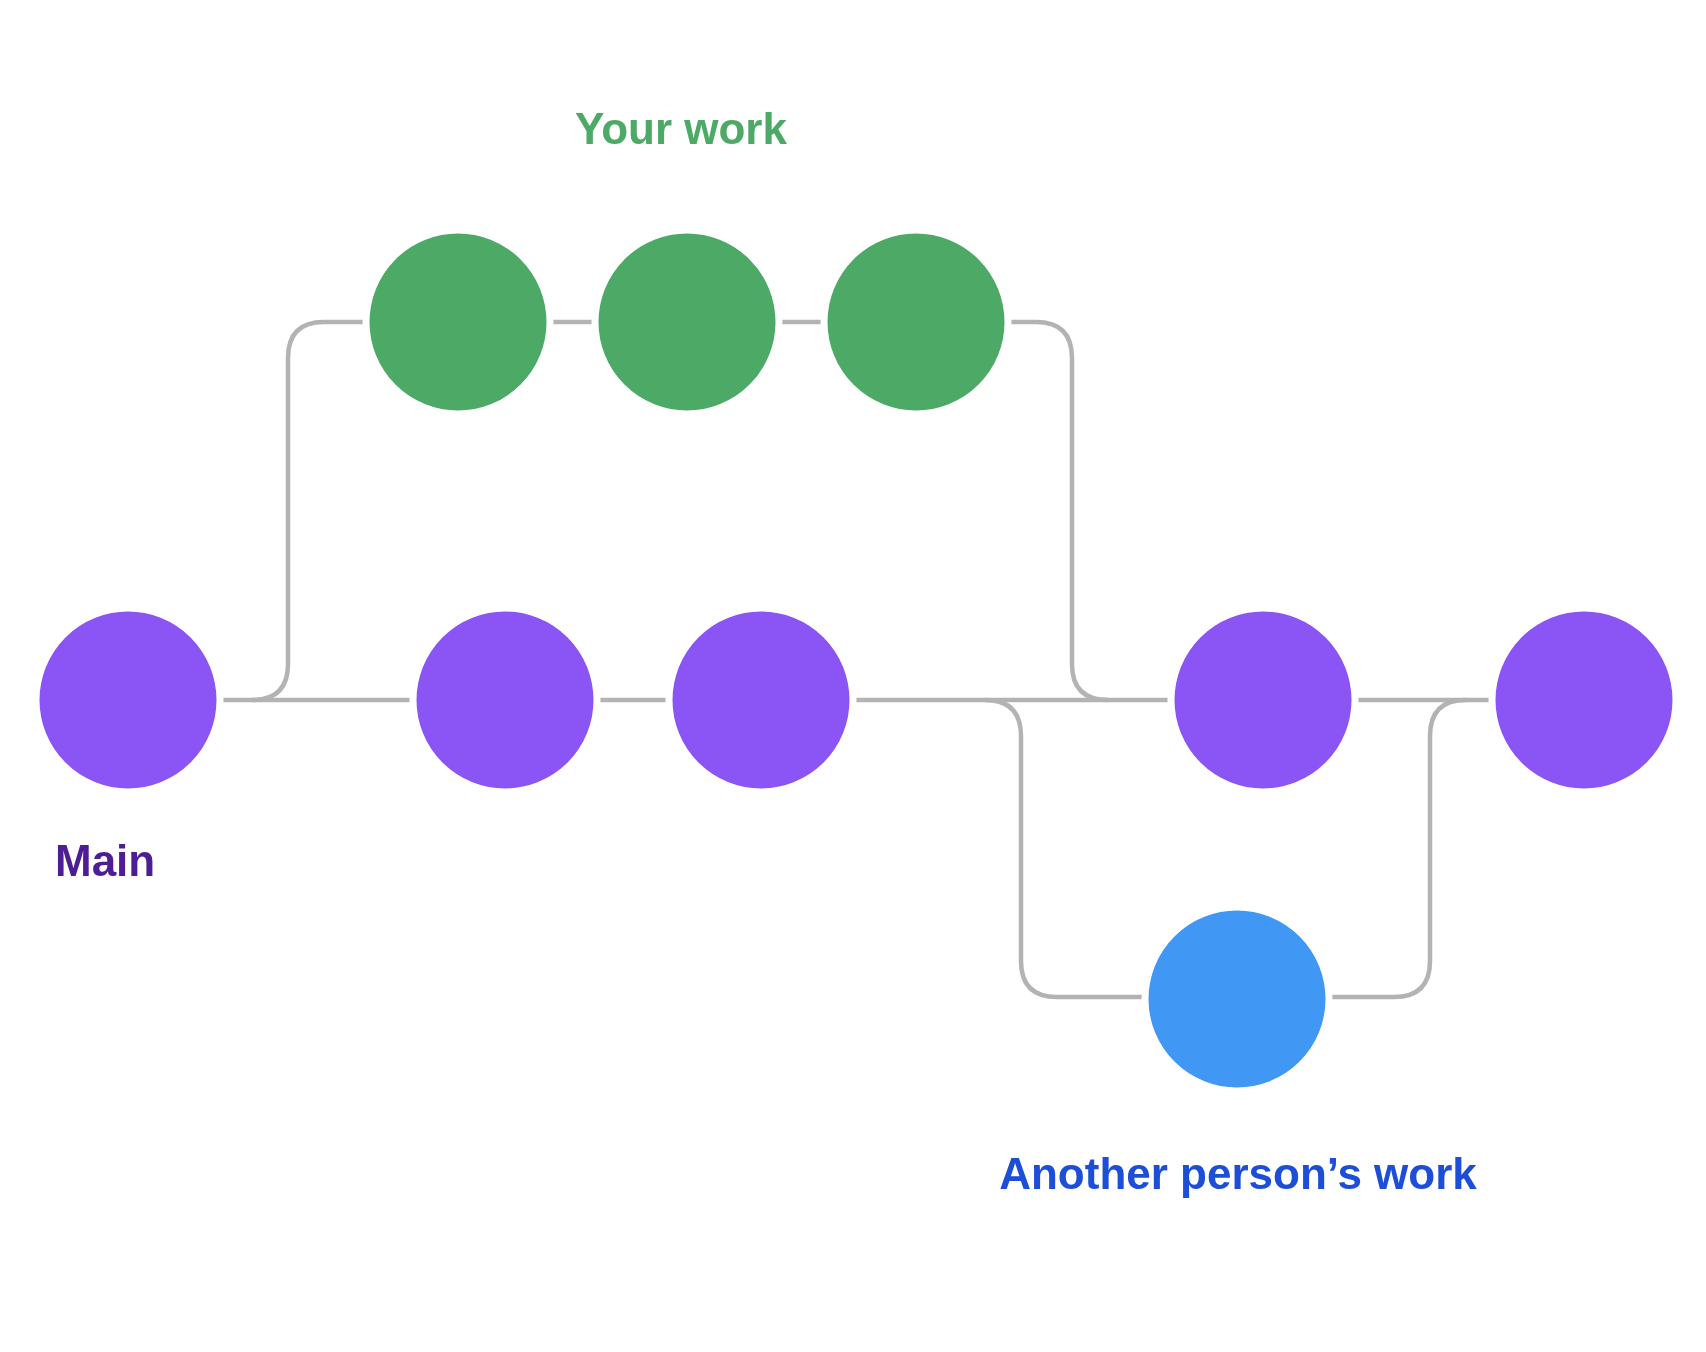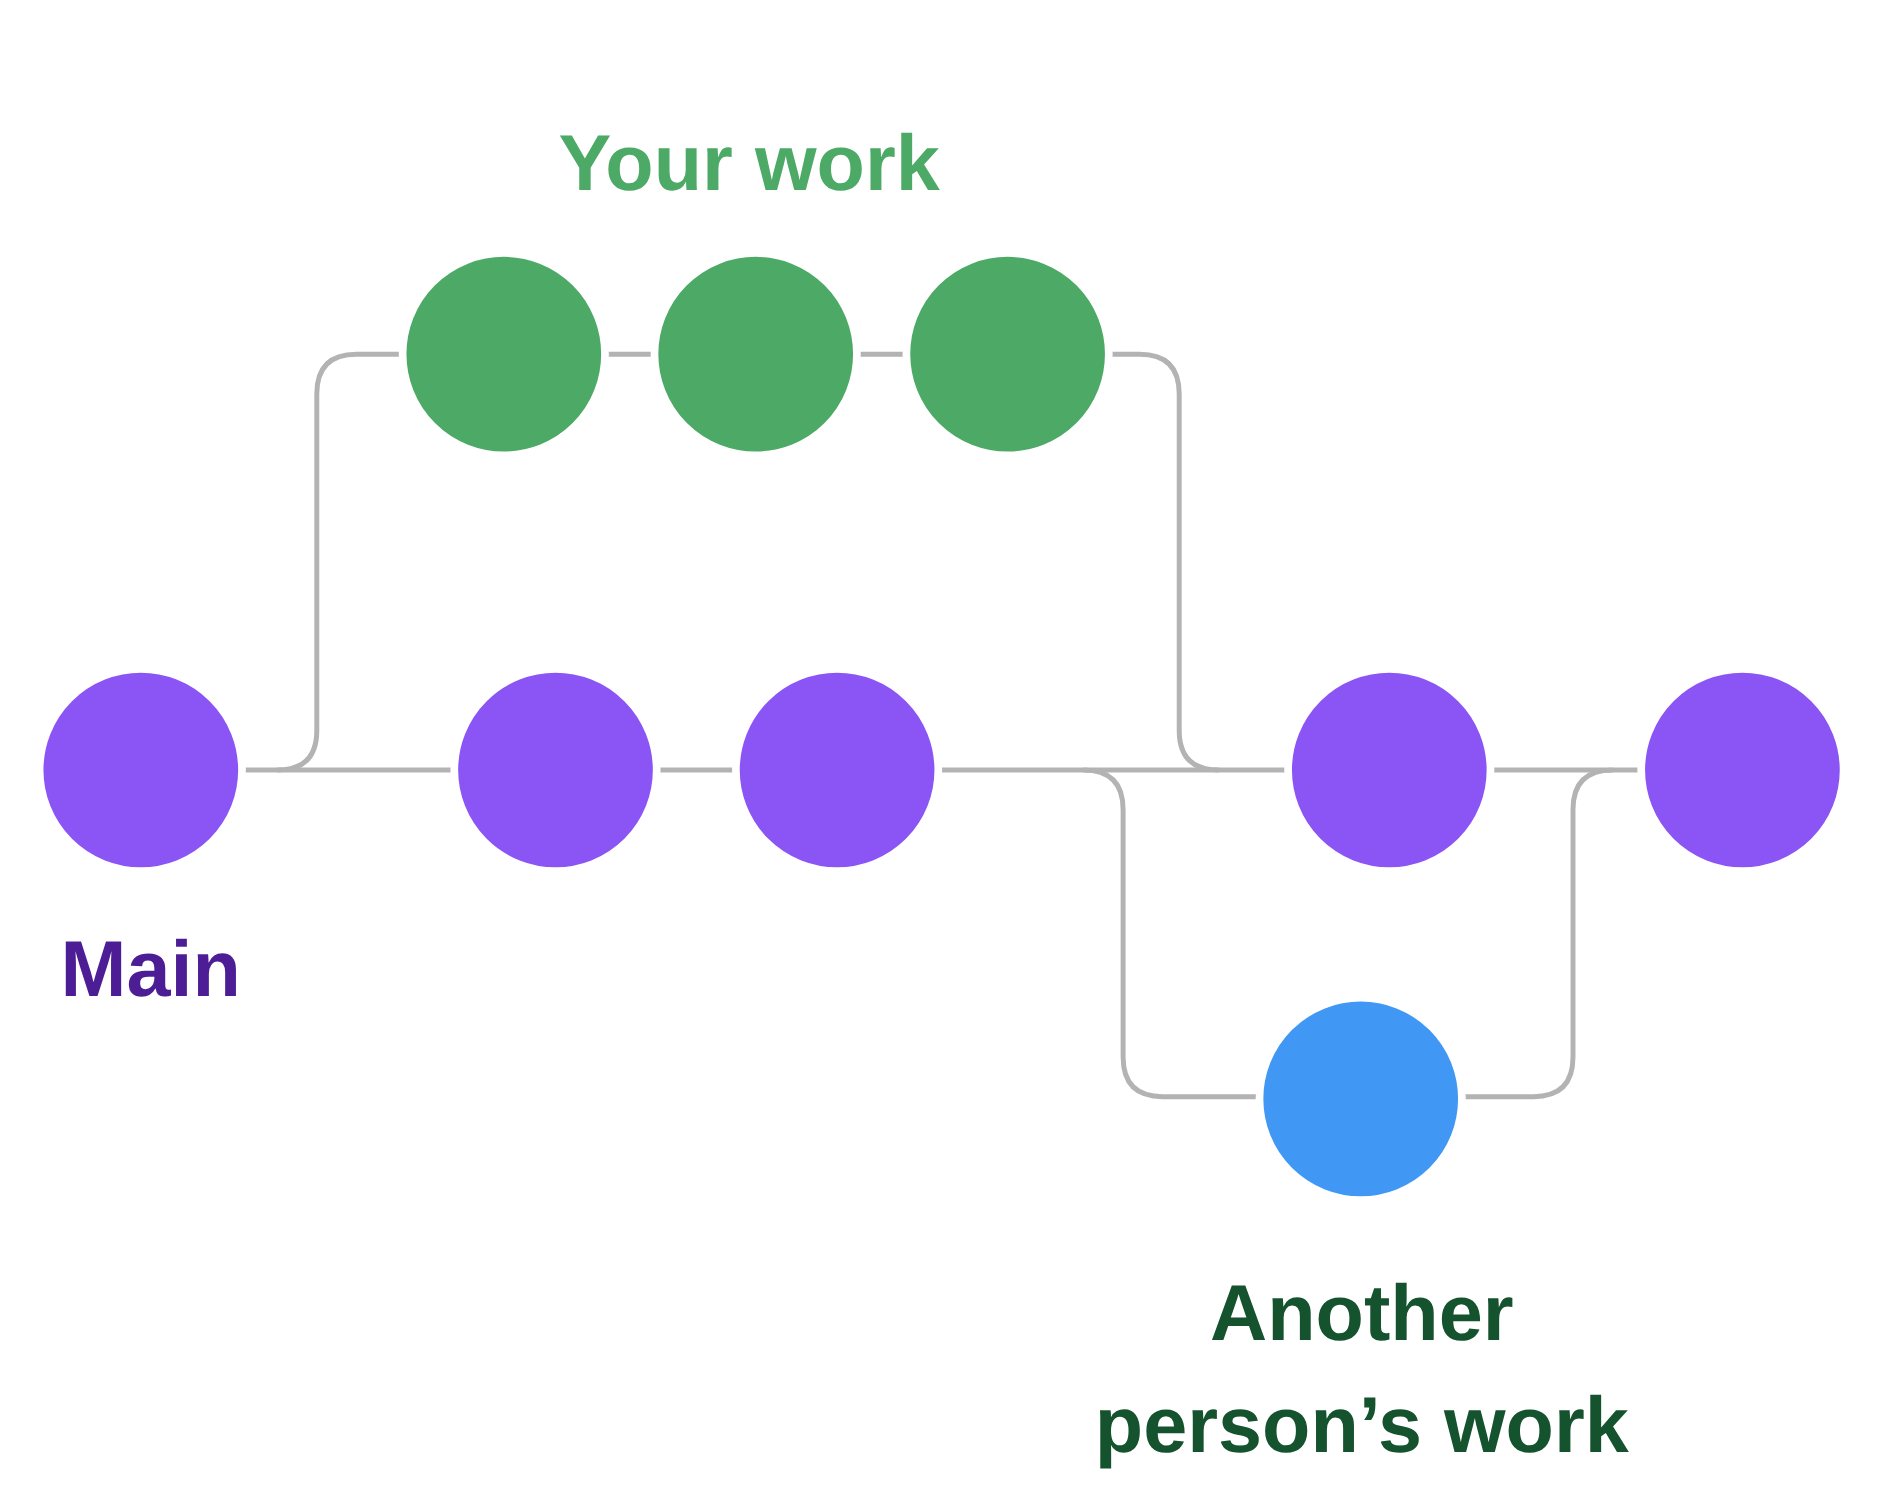--- a/index.html
+++ b/index.html
@@ -22,21 +22,21 @@
     position: absolute;
     left: 0;
     top: 0;
     width: 1706px;
     height: 1352px;
     display: block;
   }
   .label {
     position: absolute;
     font-weight: 700;
-    font-size: 72px;
+    font-size: 44px;
     line-height: 1.42;
     white-space: nowrap;
   }
   .label-your-work {
     left: 681px;
     top: 98px;
     transform: translateX(-50%);
     text-align: center;
   }
   .label-main {
@@ -68,14 +68,14 @@
       <circle cx="458" cy="322" r="92" fill="#4caa66" stroke="#ffffff" stroke-width="7"></circle>
       <circle cx="687" cy="322" r="92" fill="#4caa66" stroke="#ffffff" stroke-width="7"></circle>
       <circle cx="916" cy="322" r="92" fill="#4caa66" stroke="#ffffff" stroke-width="7"></circle>
       <circle cx="1237" cy="999" r="92" fill="#4097f4" stroke="#ffffff" stroke-width="7"></circle>
     </svg>
 
   <div class="label label-your-work" style="color: rgb(76, 170, 102);">Your work</div>
 
   <div class="label label-main" style="color: #4c1d95;">Main</div>
 
-  <div class="label label-another" style="color: #14532d;">Another person’s work</div>
+  <div class="label label-another" style="color: #1d4ed8;">Another person’s work</div>
 </div>
 
 </body></html>

